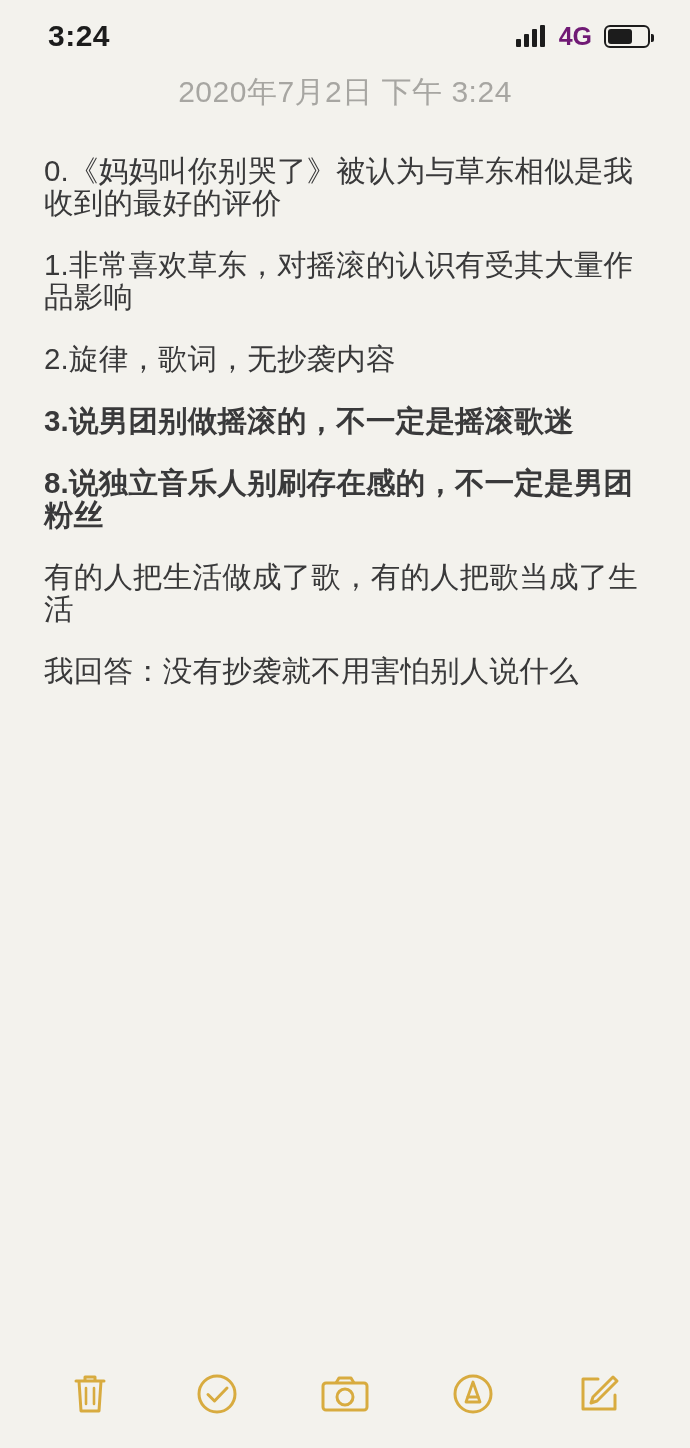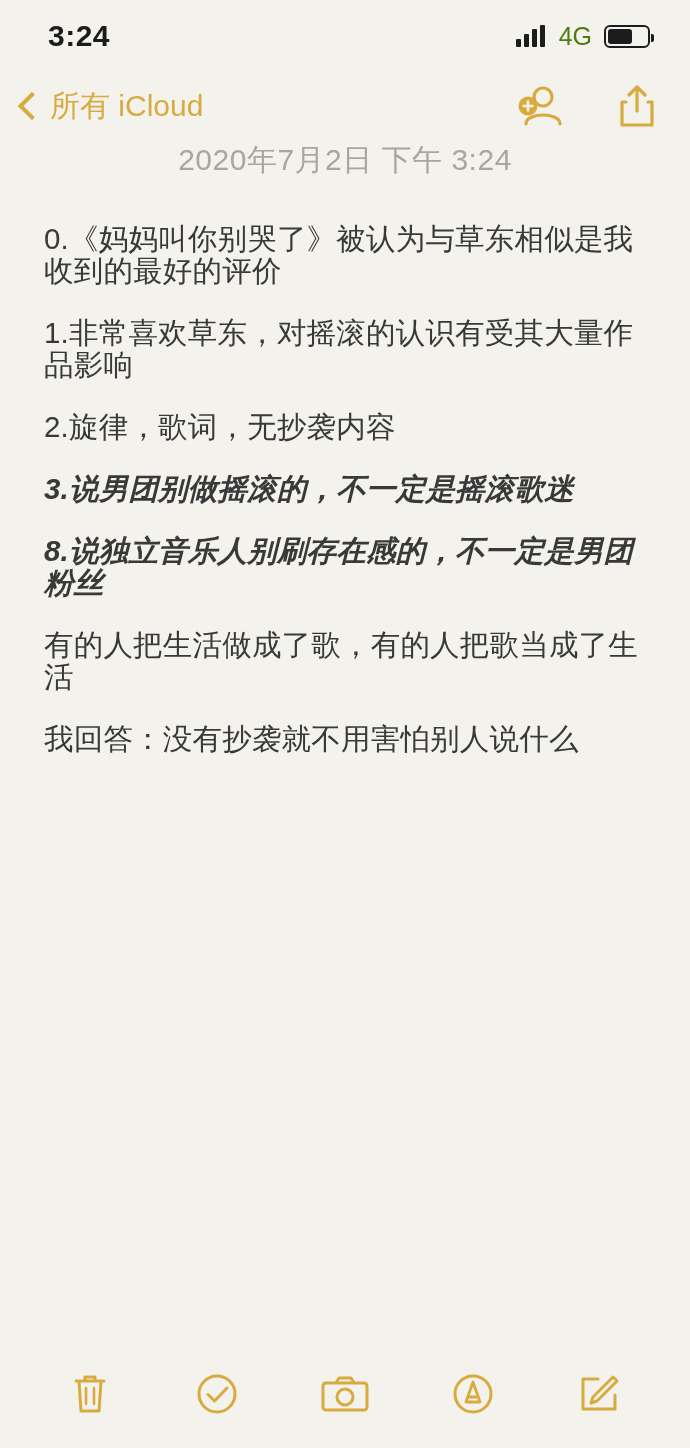--- a/index.html
+++ b/index.html
@@ -55,22 +55,22 @@
     width: 5px;
     background: #1c1c1c;
     border-radius: 1px;
   }
   .signal i:nth-child(1) { height: 8px; }
   .signal i:nth-child(2) { height: 13px; }
   .signal i:nth-child(3) { height: 18px; }
   .signal i:nth-child(4) { height: 22px; }
   .net-label {
     font-size: 25px;
-    font-weight: normal;
-    color: #4d7c0f;
+    font-weight: bold;
+    color: #701a75;
     margin-left: 2px;
   }
   .battery {
     width: 46px;
     height: 23px;
     border: 2.5px solid #1c1c1c;
     border-radius: 6px;
     position: relative;
     box-sizing: border-box;
     padding: 2px;
@@ -145,21 +145,20 @@
   .para {
     font-size: 29.5px;
     line-height: 32px;
     color: #39393a;
     margin: 0 0 30px 0;
     letter-spacing: 0.2px;
     word-break: break-word;
   }
   .para.bold {
     font-weight: bold;
-    font-style: italic;
   }
   
   .toolbar {
     flex: 0 0 108px;
     height: 108px;
     display: flex;
     align-items: center;
     justify-content: space-around;
     padding: 0 26px;
     box-sizing: border-box;
@@ -186,43 +185,20 @@
           <i></i>
           <i></i>
       </span>
       <span class="net-label">4G</span>
       <span class="battery">
           <span style="width:62%"></span>
         </span>
     </div>
   </div>
 
-  <div class="nav-bar">
-    <div class="nav-back">
-      <span class="chev"></span>
-      <span>所有 iCloud</span>
-    </div>
-    <div class="nav-actions">
-      <span class="icon-btn">
-        <svg width="50" height="44" viewBox="0 0 50 44">
-          <circle cx="27" cy="13" r="9" fill="none" stroke="#d8ab3f" stroke-width="3.2"></circle>
-          <path d="M10 40 C10 28 44 28 44 40" fill="none" stroke="#d8ab3f" stroke-width="3.2" stroke-linecap="round"></path>
-          <circle cx="12" cy="22" r="9.5" fill="#d8ab3f"></circle>
-          <path d="M12 17.5 v9 M7.5 22 h9" stroke="#f3f2ed" stroke-width="2.6" stroke-linecap="round"></path>
-        </svg>
-      </span>
-      <span class="icon-btn">
-        <svg width="38" height="46" viewBox="0 0 38 46">
-          <path d="M19 4 L19 28" stroke="#d8ab3f" stroke-width="3.2" stroke-linecap="round" fill="none"></path>
-          <path d="M11 12 L19 4 L27 12" stroke="#d8ab3f" stroke-width="3.2" stroke-linecap="round" stroke-linejoin="round" fill="none"></path>
-          <path d="M8 19 L4 19 L4 42 L34 42 L34 19 L30 19" stroke="#d8ab3f" stroke-width="3.2" stroke-linecap="round" stroke-linejoin="round" fill="none"></path>
-        </svg>
-      </span>
-    </div>
-  </div>
 
   <div class="note-date">2020年7月2日 下午 3:24</div>
 
   <div class="note-body">
     <p class="para">0.《妈妈叫你别哭了》被认为与草东相似是我收到的最好的评价</p>
     <p class="para">1.非常喜欢草东，对摇滚的认识有受其大量作品影响</p>
     <p class="para">2.旋律，歌词，无抄袭内容</p>
     <p class="para bold">3.说男团别做摇滚的，不一定是摇滚歌迷</p>
     <p class="para bold">8.说独立音乐人别刷存在感的，不一定是男团粉丝</p>
     <p class="para">有的人把生活做成了歌，有的人把歌当成了生活</p>

